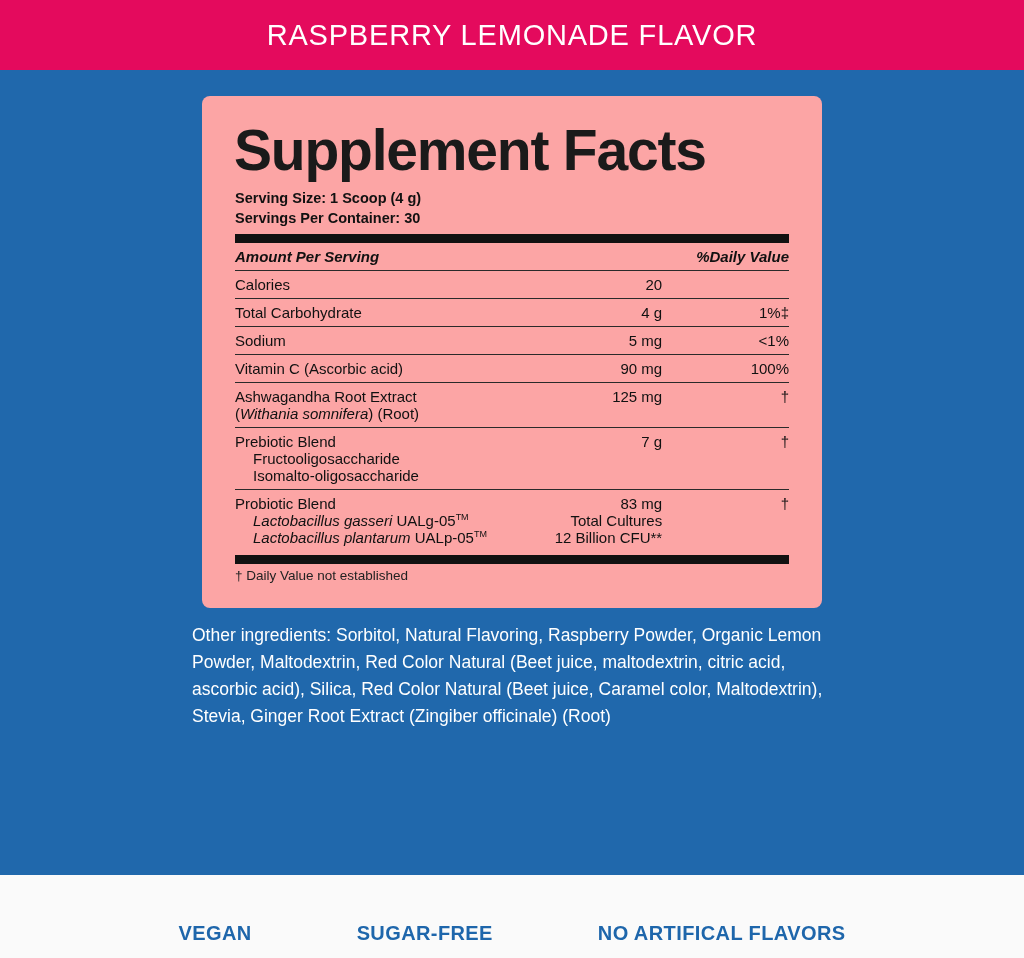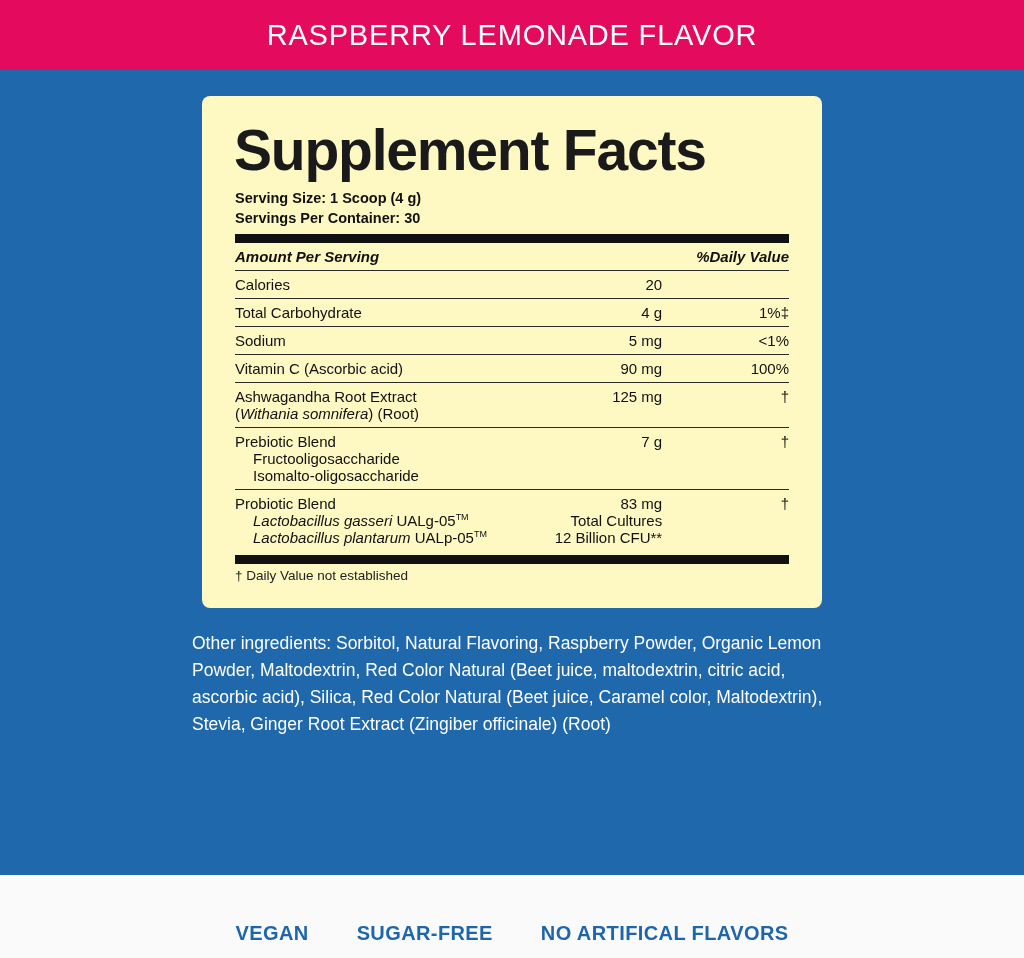--- a/index.html
+++ b/index.html
@@ -34,21 +34,21 @@
   
   .blue-body {
     background: #2068ac;
     padding: 26px 0 0 0;
     height: 805px;
     position: relative;
   }
 
   
   .sf-panel {
-    background: #fef9c3;
+    background: #fca5a5;
     width: 620px;
     margin: 0 auto;
     border-radius: 8px;
     padding: 18px 26px 22px 26px;
   }
 
   .sf-title {
     font-size: 57px;
     font-weight: bold;
     letter-spacing: -1.2px;
@@ -93,34 +93,34 @@
   .sf-footnotes {
     font-size: 13.5px;
     color: #222;
     margin: 9px 7px 0 7px;
     line-height: 1.45;
   }
 
   
   .other-ing {
     width: 640px;
-    margin: 22px auto 0 auto;
+    margin: 14px auto 0 auto;
     color: #ffffff;
     font-size: 17.5px;
     line-height: 1.54;
   }
 
   
   .badges {
     background: #fafafa;
     height: 83px;
     display: flex;
     align-items: center;
     justify-content: center;
-    gap: 48px;
+    gap: 105px;
     padding-top: 34px;
   }
   .badge {
     color: #1e66ab;
     font-size: 20px;
     font-weight: bold;
     letter-spacing: 0.4px;
     text-transform: uppercase;
   }
 </style>

